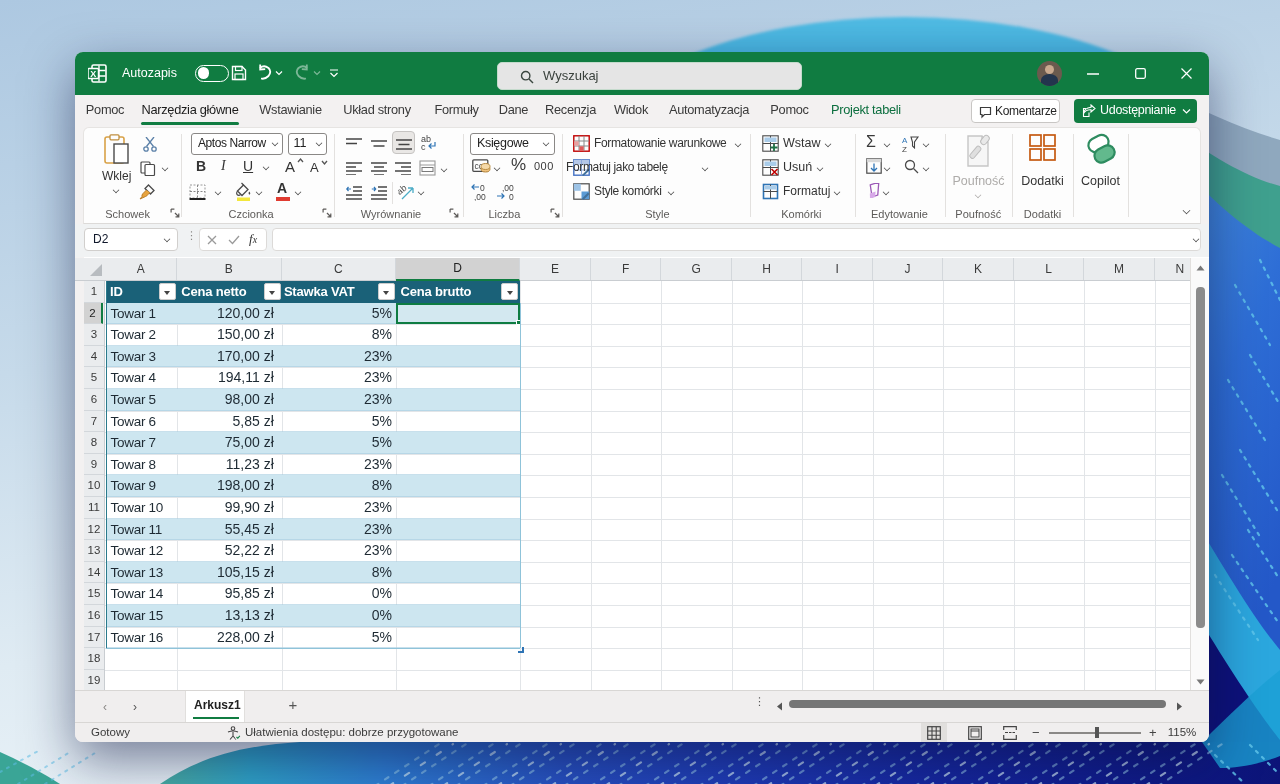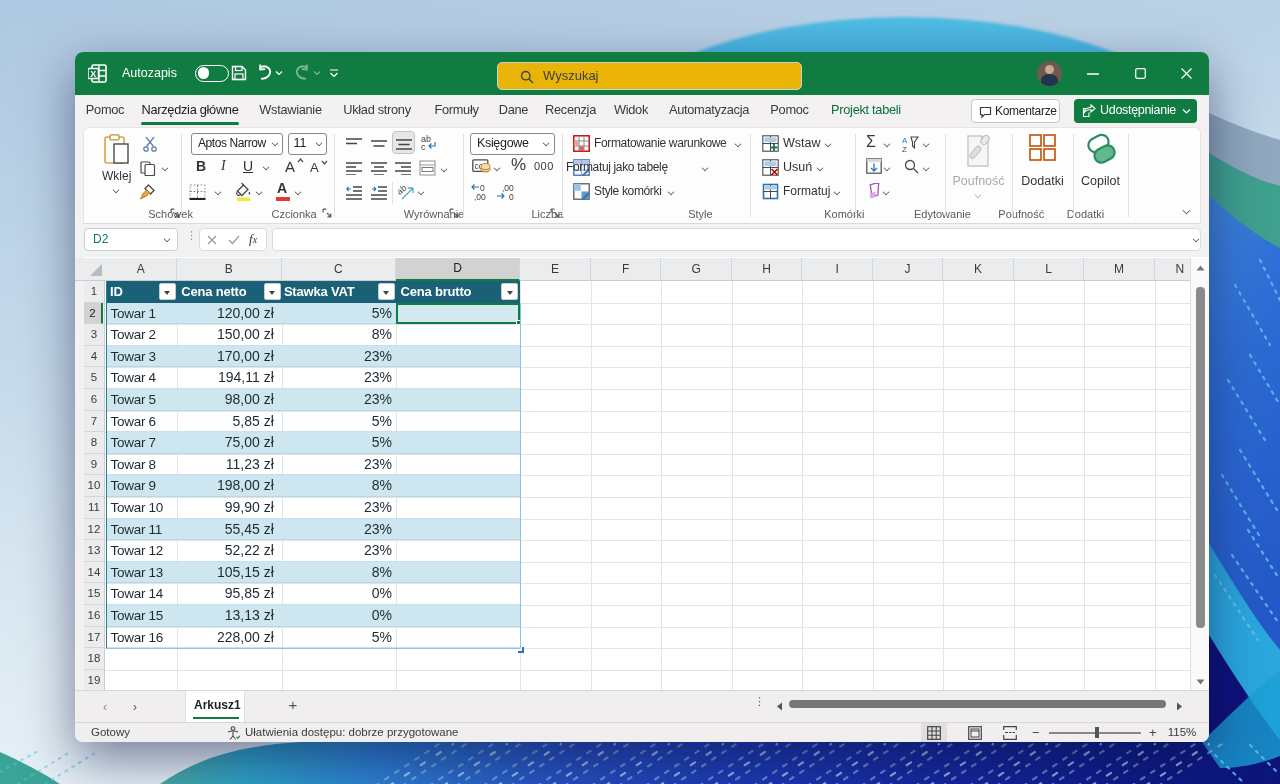--- a/index.html
+++ b/index.html
@@ -6,21 +6,21 @@
 #win{position:absolute;left:75px;top:52px;width:1134px;height:690px;border-radius:8px;overflow:hidden;background:#F3F1F1;box-shadow:0 18px 50px rgba(10,15,60,.5);}
 .abs{position:absolute;}
 
 #titlebar{position:absolute;left:0;top:0;width:1134px;height:43px;background:#107C41;color:#fff;}
 #titlebar .tt{position:absolute;top:0;height:25px;line-height:43px;font-size:13px;white-space:nowrap;}
 
 #tabrow{position:absolute;left:0;top:43px;width:1134px;height:32px;background:#F3F1F1;}
 #tabrow .tab{position:absolute;top:0;height:32px;line-height:30px;font-size:12.8px;color:#3a3a3a;transform:translateX(-50%);white-space:nowrap;letter-spacing:-0.3px;}
 
 #ribbon{position:absolute;left:8px;top:75px;width:1118px;height:97px;background:#FDFDFD;border:1px solid #E6E4E2;border-bottom:1px solid #DCDAD8;border-radius:6px 6px 0 0;}
-.glabel{position:absolute;bottom:3px;font-size:11px;color:#5c5a58;transform:translateX(-50%);white-space:nowrap;margin-left:43px;}
+.glabel{position:absolute;bottom:3px;font-size:11px;color:#5c5a58;transform:translateX(-50%);white-space:nowrap;}
 .cv{position:absolute;width:6px;height:6px;border-left:1.4px solid #4a4a4a;border-bottom:1.4px solid #4a4a4a;transform:rotate(-45deg) scale(.78);}
 .gsep{position:absolute;top:6px;bottom:6px;width:1px;background:#E3E1DF;}
 .launch{position:absolute;bottom:4px;width:11px;height:11px;}
 
 #fbar{position:absolute;left:0;top:172px;width:1134px;height:33px;background:#F0F2F3;}
 .wbox{position:absolute;background:#fff;border:1px solid #D1CFCD;border-radius:4px;}
 
 #sheet{position:absolute;left:0;top:205px;width:1134px;height:433px;background:#fff;}
 #colhead{position:absolute;left:0;top:1px;width:1115px;height:23px;background:#EAECEE;border-bottom:1px solid #C9CDD1;}
 .ch{position:absolute;top:0;height:22px;line-height:22px;font-size:12px;color:#3a3a3a;text-align:center;border-right:1px solid #D3D7DB;}
@@ -187,21 +187,21 @@
       <path d="M13 4 Q9 0.5 4.5 4 Q1 7.5 4.5 12 Q8 15.5 12 14.5" fill="none" stroke="#fff" stroke-width="1.8"></path>
       <path d="M12.8 0.5 L12.8 5.5 L7.8 5.2" fill="none" stroke="#fff" stroke-width="1.8"></path>
     </svg>
     <svg class="abs" style="left:238px;top:18px;opacity:.45" width="8" height="6" viewBox="0 0 8 6">
         <path d="M1 1.5 L4 4.5 L7 1.5" fill="none" stroke="#fff" stroke-width="1.2"></path>
       </svg>
     <svg class="abs" style="left:254px;top:16px" width="10" height="10" viewBox="0 0 10 10">
       <line x1="1" y1="2" x2="9" y2="2" stroke="#fff" stroke-width="1.2"></line>
       <path d="M1.5 5 L5 8.5 L8.5 5" fill="none" stroke="#fff" stroke-width="1.2"></path>
     </svg>
-    <div class="abs" style="left:422px;top:10px;width:305px;height:28px;border-radius:5px;background:#eab308;border:1px solid #C4DACC">
+    <div class="abs" style="left:422px;top:10px;width:305px;height:28px;border-radius:5px;background:#e5e5e5;border:1px solid #C4DACC">
       <svg class="abs" style="left:22px;top:7px" width="14" height="14" viewBox="0 0 14 14">
           <circle cx="5.7" cy="5.7" r="4.2" fill="none" stroke="#3b4740" stroke-width="1.4"></circle>
           <line x1="9" y1="9" x2="13" y2="13" stroke="#3b4740" stroke-width="1.4"></line>
         </svg>
       <div class="abs" style="left:45px;top:0;height:26px;line-height:26px;font-size:13px;color:#39413c">Wyszukaj</div>
     </div>
     <div class="abs" style="left:962px;top:9px;width:25px;height:25px;border-radius:50%;background:#6b5a4e;overflow:hidden">
       <div class="abs" style="left:8px;top:4px;width:9px;height:9px;border-radius:50%;background:#c9a98f"></div>
       <div class="abs" style="left:4px;top:13px;width:17px;height:12px;border-radius:50% 50% 0 0;background:#23344d"></div>
     </div>
@@ -529,21 +529,21 @@
     <svg class="abs" style="left:999px;top:4px" width="36" height="34" viewBox="0 0 36 34">
       <rect x="5" y="4.5" width="21" height="14" rx="7" transform="rotate(-28 15.5 11.5)" fill="#fff" stroke="#2E8C60" stroke-width="2.2"></rect>
       <rect x="11" y="15" width="21" height="14" rx="7" transform="rotate(-28 21.5 22)" fill="#62B98D" stroke="#2E8C60" stroke-width="2.2"></rect>
     </svg>
     <div class="abs" style="left:988px;top:46px;width:57px;text-align:center;font-size:12.5px;color:#333">Copilot</div>
     <div class="gsep" style="left:1044px"></div>
     <div class="cv" style="left:1099px;top:79px;width:7px;height:7px"></div>
   </div>
   <div id="fbar">
     <div class="wbox" style="left:9px;top:4px;width:94px;height:23px">
-      <div class="abs" style="left:8px;top:0;line-height:21px;font-size:12px;color:#0f766e">D2</div>
+      <div class="abs" style="left:8px;top:0;line-height:21px;font-size:12px;color:#0f172a">D2</div>
       <div class="cv" style="left:79px;top:7px"></div>
     </div>
     <div class="abs" style="left:111px;top:9px;width:3px;height:13px;color:#8a8886;font-size:11px;line-height:4.5px">⋮</div>
     <div class="wbox" style="left:124px;top:4px;width:68px;height:23px;border-color:#DCDAD8">
       <svg class="abs" style="left:7px;top:6px" width="10" height="10" viewBox="0 0 10 10">
           <path d="M1 1 L9 9 M9 1 L1 9" stroke="#9a9a9a" stroke-width="1.3"></path>
         </svg>
       <svg class="abs" style="left:28px;top:6px" width="12" height="10" viewBox="0 0 12 10">
           <path d="M1 5 L4.5 8.5 L11 1" fill="none" stroke="#9a9a9a" stroke-width="1.3"></path>
         </svg>

